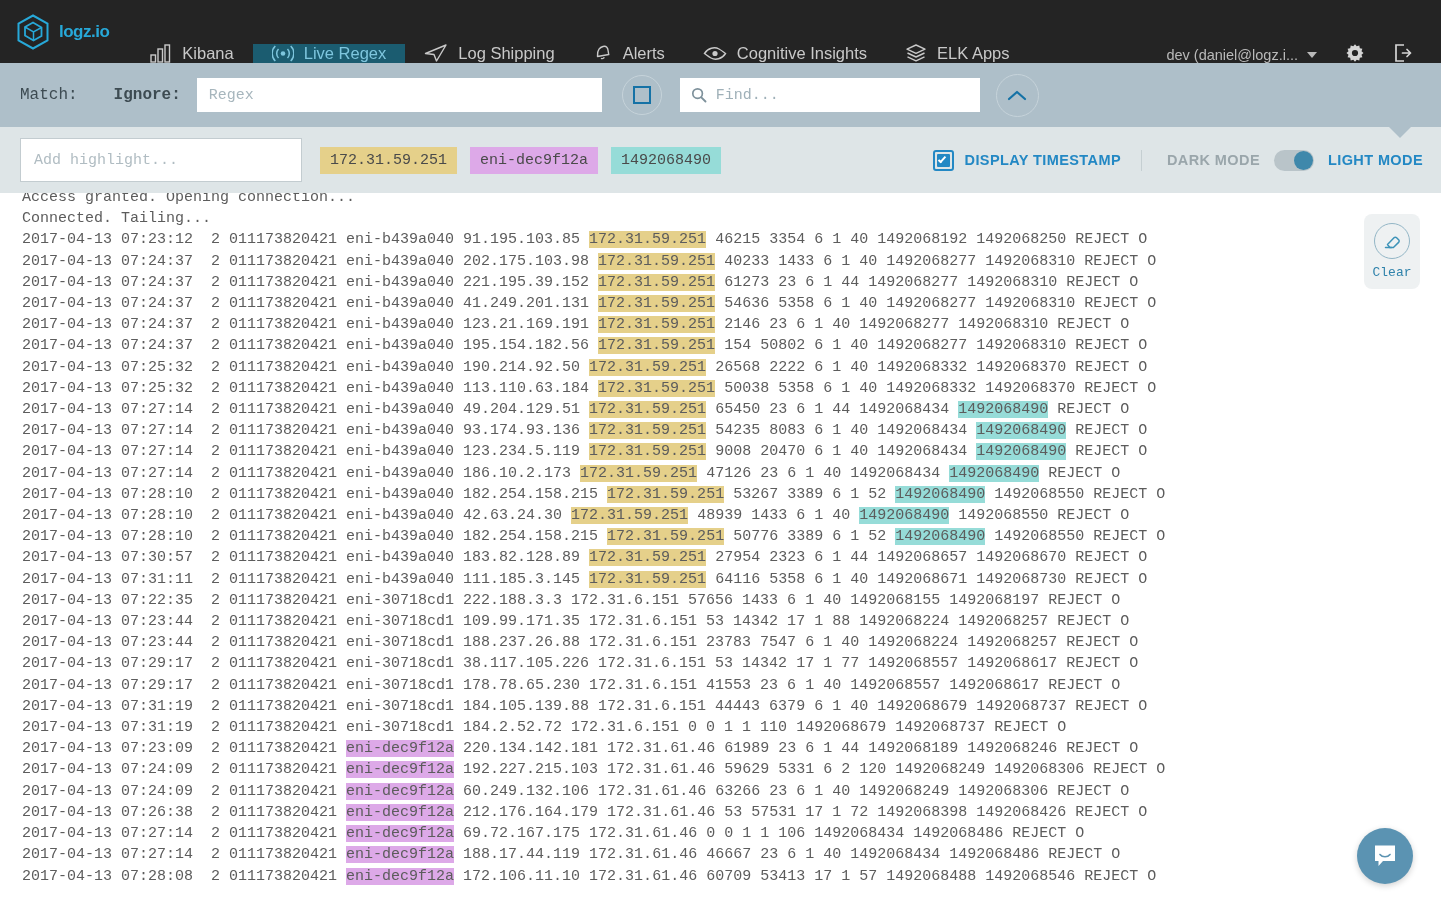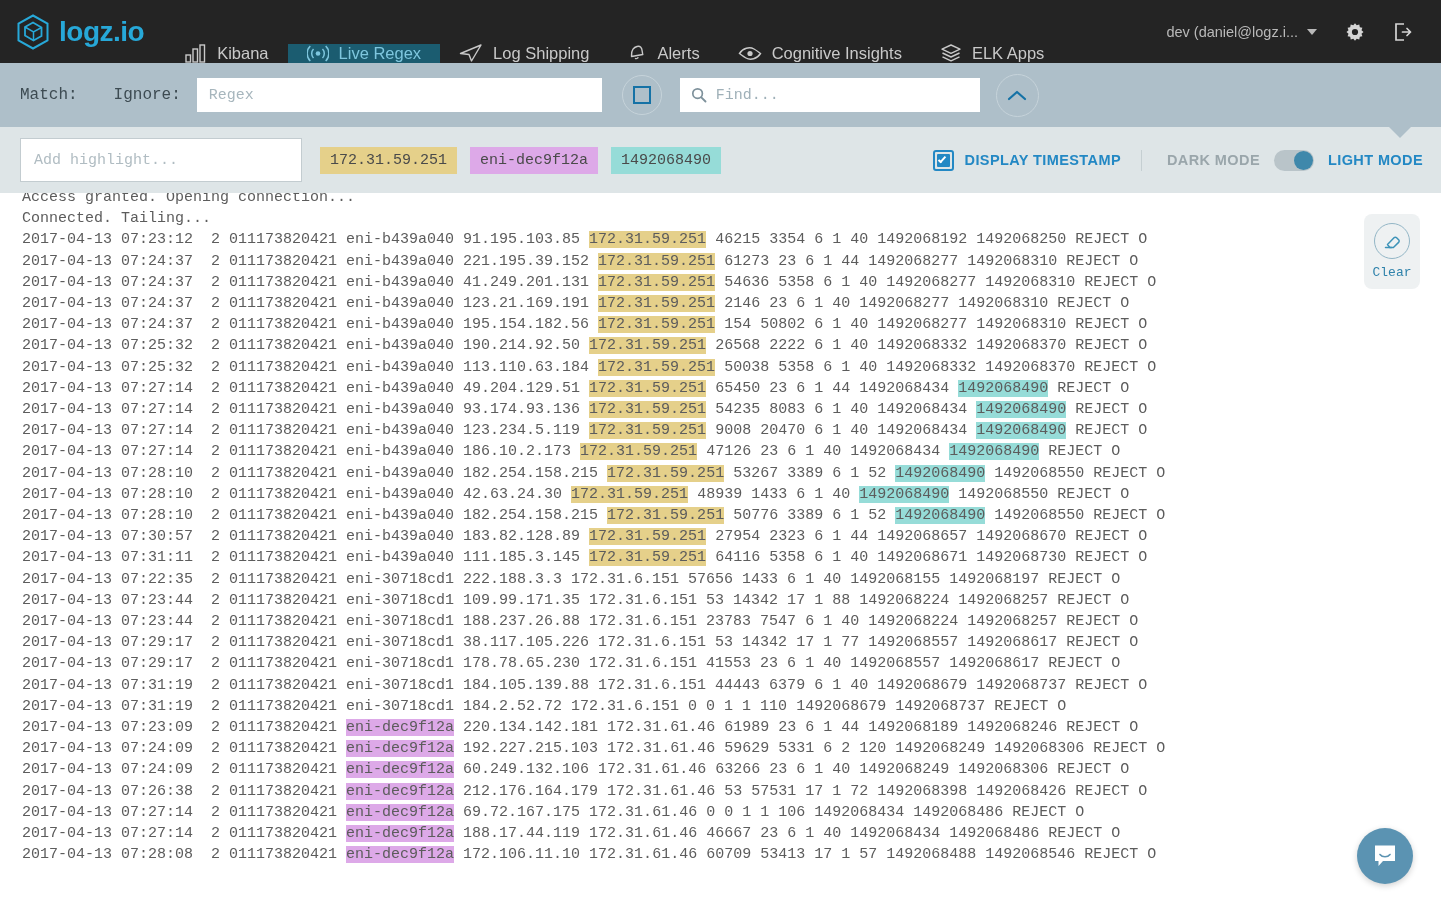--- a/index.html
+++ b/index.html
@@ -20,41 +20,41 @@
     position: relative;
   }
   .brand {
     display: flex; align-items: center;
     padding: 0 22px 0 16px;
     gap: 9px;
   }
   .brand-mark { width: 34px; height: 36px; display:block; }
   .brand-text {
     color: #27a8d8;
-    font-size: 28px;
+    font-size: 17px;
     font-weight: bold;
     letter-spacing: -0.5px;
   }
   .nav-items { display: flex; align-items: flex-end; }
   .nav-item {
     display: flex; align-items: center; gap: 10px;
     padding: 0 19px;
     color: #c9c9c9;
     font-size: 16.5px;
     cursor: pointer;
     white-space: nowrap;
   }
   .nav-item.active {
     background: #1b5c70;
     color: #7ec6de;
   }
   .nav-item svg { display: block; flex: none; }
   .nav-right {
     margin-left: auto;
-    display: flex; align-items: center;
+    display: flex; align-items: flex-end;
     gap: 0px;
     padding-right: 14px;
   }
   .user-menu {
     display: flex; align-items: center; gap: 9px;
     color: #b9b9b9; font-size: 14.5px;
     padding: 0 14px; cursor: pointer;
     white-space: nowrap;
   }
   .caret-down {
@@ -367,21 +367,21 @@
       <svg width="20" height="20" viewBox="0 0 20 20">
         <path d="M11 2 L3 2 L3 18 L11 18" fill="none" stroke="#d5d5d5" stroke-width="1.7"></path>
         <path d="M9.5 10 L17.5 10 M14 6.5 L17.5 10 L14 13.5" fill="none" stroke="#d5d5d5" stroke-width="1.7" stroke-linejoin="round" stroke-linecap="round"></path>
       </svg>
     </div>
   </div>
 </div>
 
 <div class="matchbar">
   <span class="mb-label">Match:</span>
-  <span class="mb-label" style="margin-left:20px;">Ignore:</span>
+  <span class="mb-label" style="margin-left:20px;font-weight:bold;">Ignore:</span>
   <input id="ignore-input" class="mb-input" type="text" placeholder="Regex" style="">
 
   <div class="circle-btn">
     <div class="stop-square"></div>
   </div>
 
   <div class="find-wrap">
     <svg class="find-icon" width="16" height="16" viewBox="0 0 16 16">
       <circle cx="6.6" cy="6.6" r="4.8" fill="none" stroke="#7e919b" stroke-width="1.7"></circle>
       <path d="M10.3 10.3 L14.5 14.5" stroke="#7e919b" stroke-width="1.9" stroke-linecap="round"></path>
@@ -423,20 +423,21 @@
       <span class="mode-on">LIGHT MODE</span>
     </div>
   </div>
 </div>
 
 <div class="logarea">
   <div class="logscroll" id="log-scroll" style="margin-top: -6px;">
       <div class="logline"><span>Access granted. Opening connection...</span></div>
       <div class="logline"><span>Connected. Tailing...</span></div>
       <div class="logline"><span>2017-04-13 07:23:12  2 011173820421 eni-b439a040 91.195.103.85 </span><span class="hl-a">172.31.59.251</span><span> 46215 3354 6 1 40 1492068192 1492068250 REJECT O</span></div>
+      <div class="logline"><span>2017-04-13 07:24:37  2 011173820421 eni-b439a040 202.175.103.98 </span><span class="hl-a">172.31.59.251</span><span> 40233 1433 6 1 40 1492068277 1492068310 REJECT O</span></div>
       <div class="logline"><span>2017-04-13 07:24:37  2 011173820421 eni-b439a040 221.195.39.152 </span><span class="hl-a">172.31.59.251</span><span> 61273 23 6 1 44 1492068277 1492068310 REJECT O</span></div>
       <div class="logline"><span>2017-04-13 07:24:37  2 011173820421 eni-b439a040 41.249.201.131 </span><span class="hl-a">172.31.59.251</span><span> 54636 5358 6 1 40 1492068277 1492068310 REJECT O</span></div>
       <div class="logline"><span>2017-04-13 07:24:37  2 011173820421 eni-b439a040 123.21.169.191 </span><span class="hl-a">172.31.59.251</span><span> 2146 23 6 1 40 1492068277 1492068310 REJECT O</span></div>
       <div class="logline"><span>2017-04-13 07:24:37  2 011173820421 eni-b439a040 195.154.182.56 </span><span class="hl-a">172.31.59.251</span><span> 154 50802 6 1 40 1492068277 1492068310 REJECT O</span></div>
       <div class="logline"><span>2017-04-13 07:25:32  2 011173820421 eni-b439a040 190.214.92.50 </span><span class="hl-a">172.31.59.251</span><span> 26568 2222 6 1 40 1492068332 1492068370 REJECT O</span></div>
       <div class="logline"><span>2017-04-13 07:25:32  2 011173820421 eni-b439a040 113.110.63.184 </span><span class="hl-a">172.31.59.251</span><span> 50038 5358 6 1 40 1492068332 1492068370 REJECT O</span></div>
       <div class="logline"><span>2017-04-13 07:27:14  2 011173820421 eni-b439a040 49.204.129.51 </span><span class="hl-a">172.31.59.251</span><span> 65450 23 6 1 44 1492068434 </span><span class="hl-c">1492068490</span><span> REJECT O</span></div>
       <div class="logline"><span>2017-04-13 07:27:14  2 011173820421 eni-b439a040 93.174.93.136 </span><span class="hl-a">172.31.59.251</span><span> 54235 8083 6 1 40 1492068434 </span><span class="hl-c">1492068490</span><span> REJECT O</span></div>
       <div class="logline"><span>2017-04-13 07:27:14  2 011173820421 eni-b439a040 123.234.5.119 </span><span class="hl-a">172.31.59.251</span><span> 9008 20470 6 1 40 1492068434 </span><span class="hl-c">1492068490</span><span> REJECT O</span></div>
       <div class="logline"><span>2017-04-13 07:27:14  2 011173820421 eni-b439a040 186.10.2.173 </span><span class="hl-a">172.31.59.251</span><span> 47126 23 6 1 40 1492068434 </span><span class="hl-c">1492068490</span><span> REJECT O</span></div>

